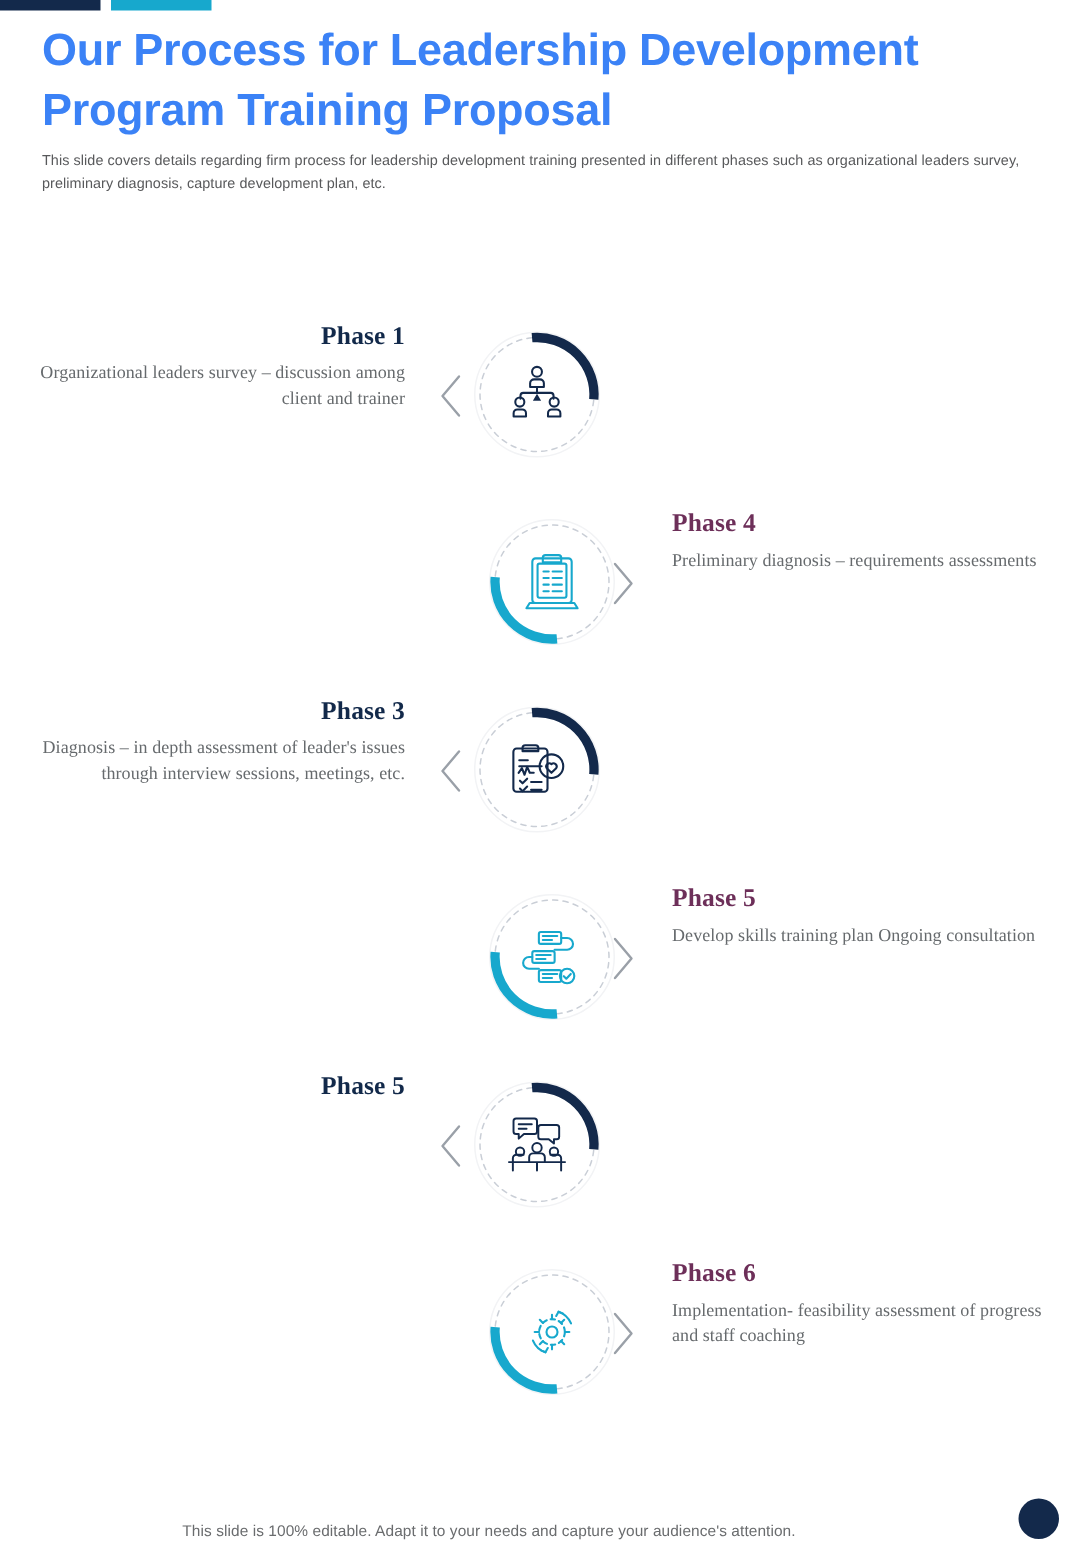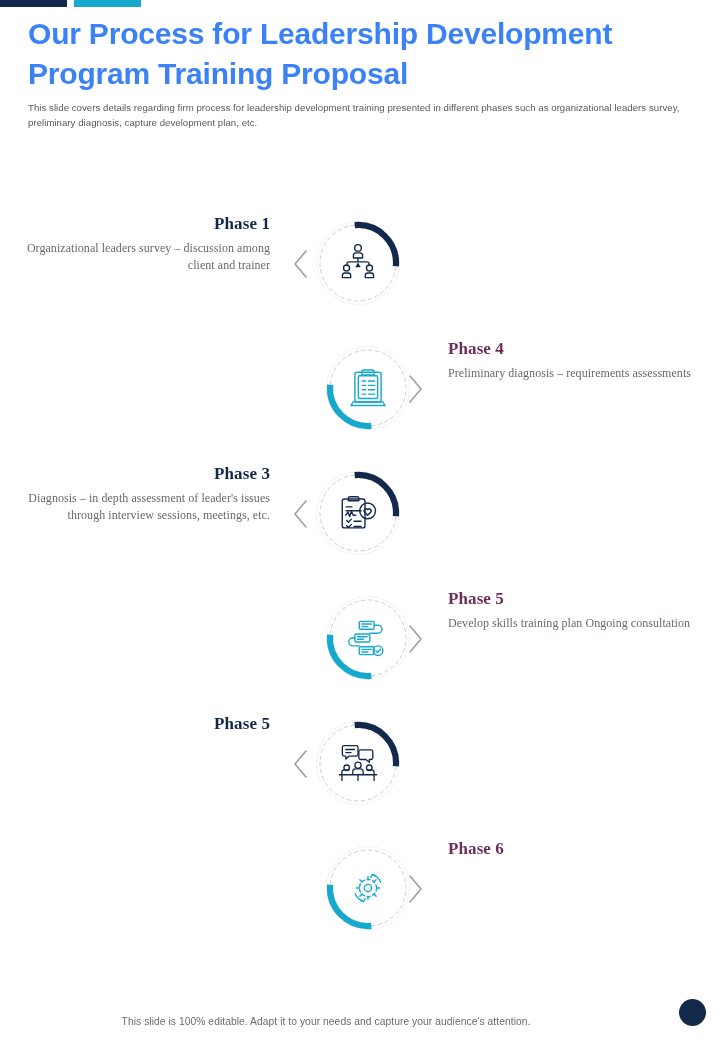--- a/index.html
+++ b/index.html
@@ -243,20 +243,21 @@
       <circle cx="38" cy="28.5" r="3.2"></circle>
       <path d="M43.5 36.5v-2.9a2.8 2.8 0 0 0-2.8-2.8h-5.4"></path>
       <path d="M3.5 36.5h43M6.5 36.5V43M43.5 36.5V43M25 36.5V43"></path>
     </svg>
       </div>
     </div>
     </div>
     <div class="row right-text">
     <div class="txt">
       <div class="ph-title plum">Phase 6</div>
+      <div class="ph-desc">Implementation-  feasibility assessment of progress and staff coaching</div>
     </div>
     <div class="chev">
       <svg viewBox="0 0 18 30" fill="none" stroke="#9aa0a8" stroke-width="1.6" stroke-linecap="round" stroke-linejoin="round">
             <path d="M4 2 L15 15 L4 28"></path>
         </svg>
     </div>
     <div class="circlewrap">
 
    <svg class="circ-svg" viewBox="0 0 96 96" fill="none">
      <circle cx="48" cy="48" r="41.5" fill="#ffffff"></circle>

